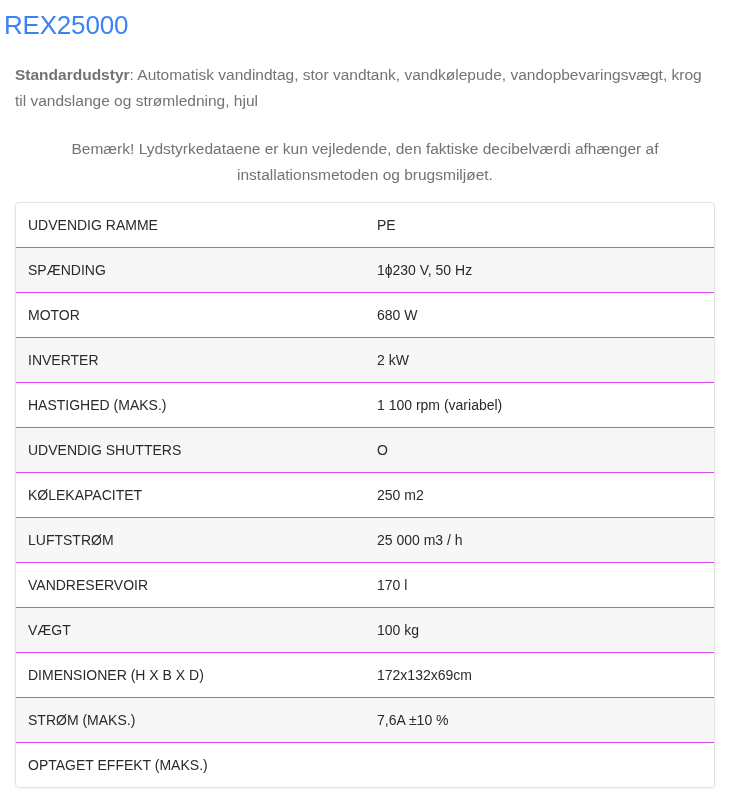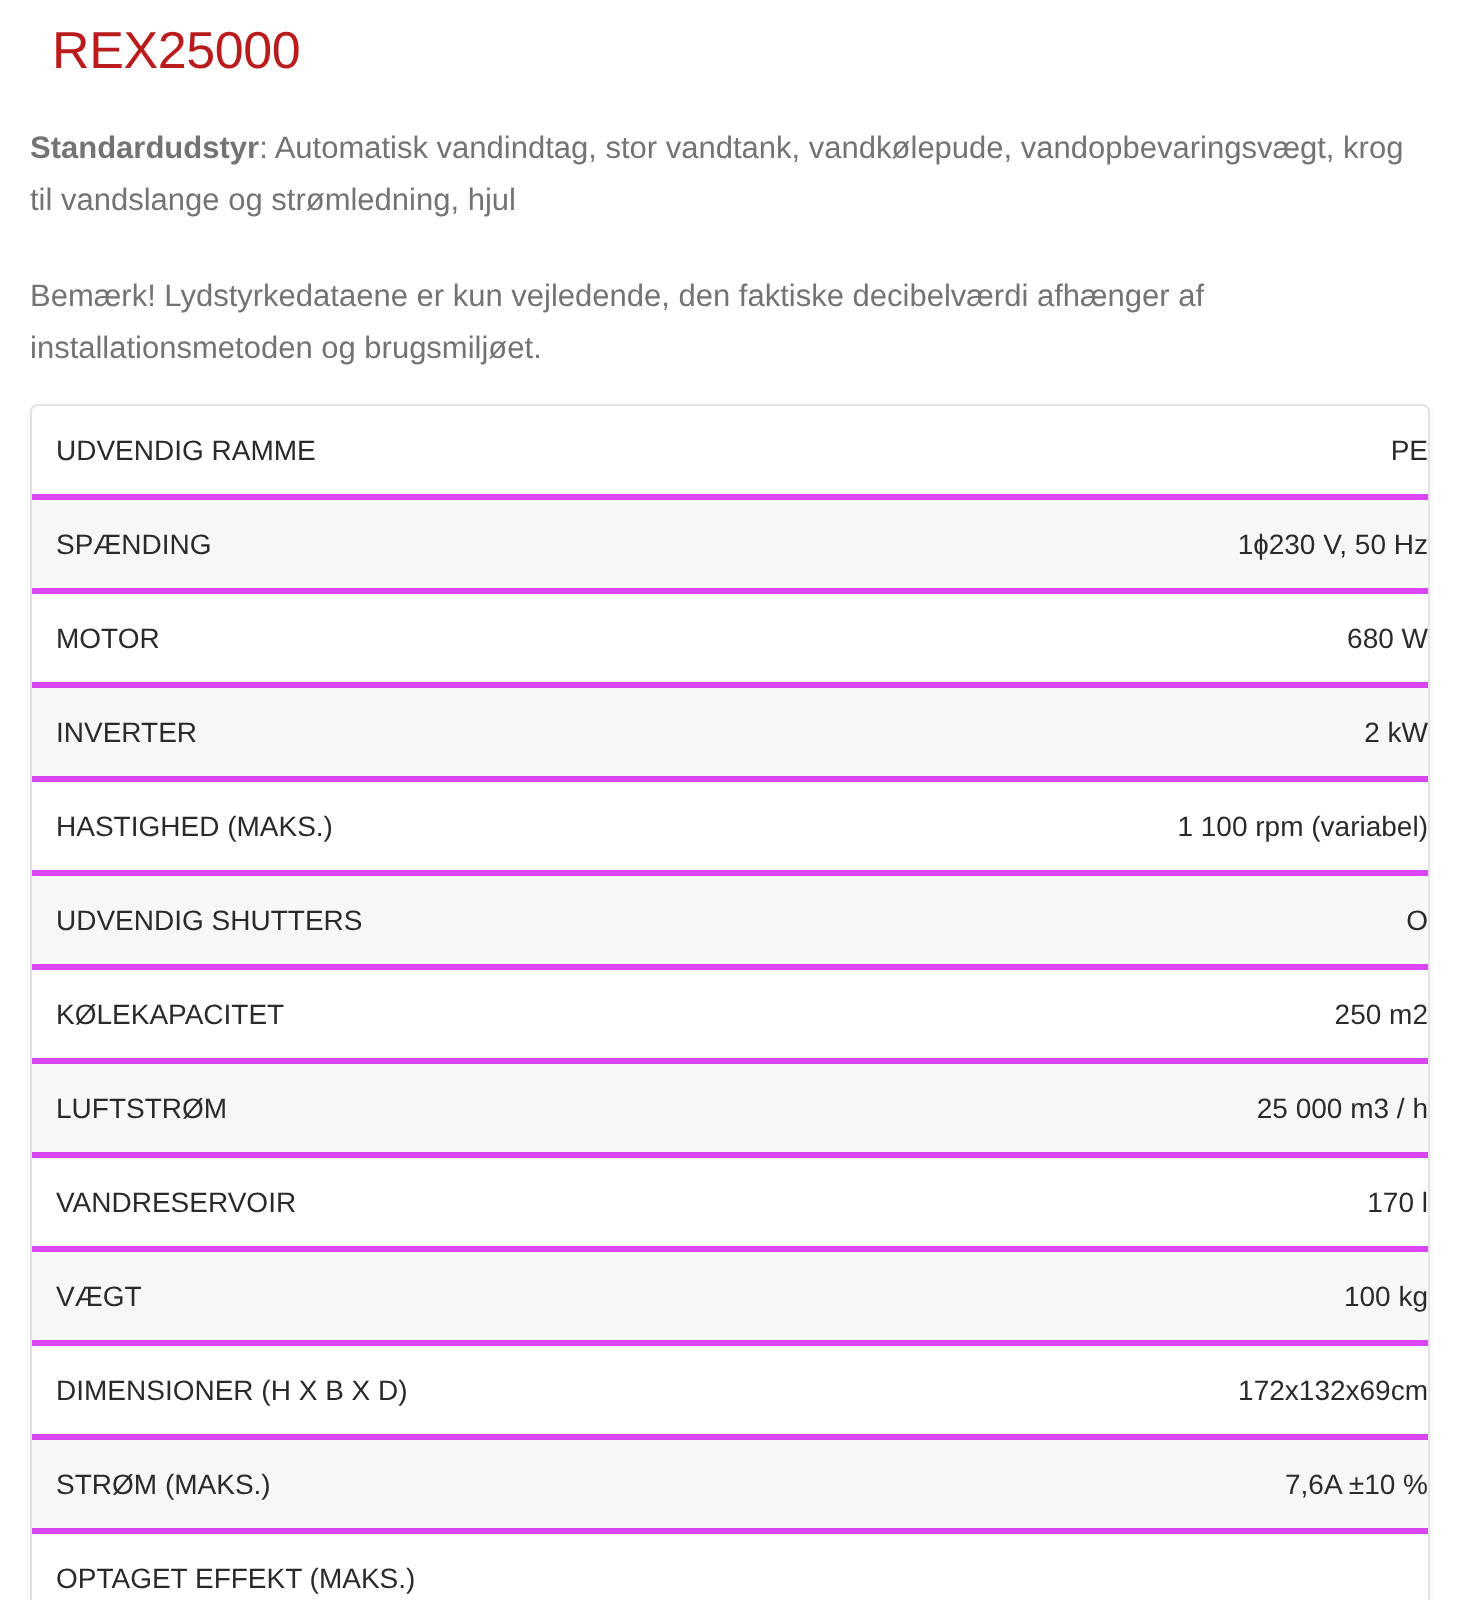--- a/index.html
+++ b/index.html
@@ -16,73 +16,72 @@
       position: relative;
     }
     .page {
       position: absolute;
       left: 0;
       top: 0;
       width: 729px;
     }
     .title {
       position: absolute;
-      left: 26px;
+      left: 4px;
       top: 8px;
       margin: 0;
       font-size: 26px;
       font-weight: normal;
-      color: #b91c1c;
+      color: #3b82f6;
       letter-spacing: -0.2px;
       line-height: 34px;
     }
     .para {
       position: absolute;
       left: 15px;
       margin: 0;
       font-size: 15.5px;
       line-height: 26px;
       color: #737373;
       width: 700px;
     }
     .para.std { top: 62px; }
-    .para.note { top: 136px; }
+    .para.note { top: 136px; text-align: center; }
     .para strong { font-weight: bold; }
     .spec-table {
       position: absolute;
       left: 15px;
       top: 202px;
       width: 698px;
       border: 1px solid #e3e3e3;
       border-radius: 4px;
       box-shadow: 0 1px 3px rgba(0,0,0,0.06);
       overflow: hidden;
       background: #ffffff;
     }
     .row {
       display: flex;
       height: 44px;
       align-items: center;
-      border-top: 3px solid #d946ef;
+      border-top: 1px solid #d946ef;
       font-size: 14px;
       color: #2a2a2a;
     }
     .row:first-child { border-top: none; }
     .row.alt { background: #f7f7f8; }
     .cell-label {
       width: 349px;
       padding-left: 12px;
       box-sizing: border-box;
       text-transform: none;
     }
     .cell-value {
       flex: 1;
       padding-left: 12px;
       box-sizing: border-box;
-      text-align: right;
     }
   </style>
 </head>
 <body>
 
 <div class="page">
   <h1 class="title">REX25000</h1>
 
   <p class="para std"><strong>Standardudstyr</strong><span>: Automatisk vandindtag, stor vandtank, vandkølepude, vandopbevaringsvægt, krog til vandslange og strømledning, hjul</span></p>
 

